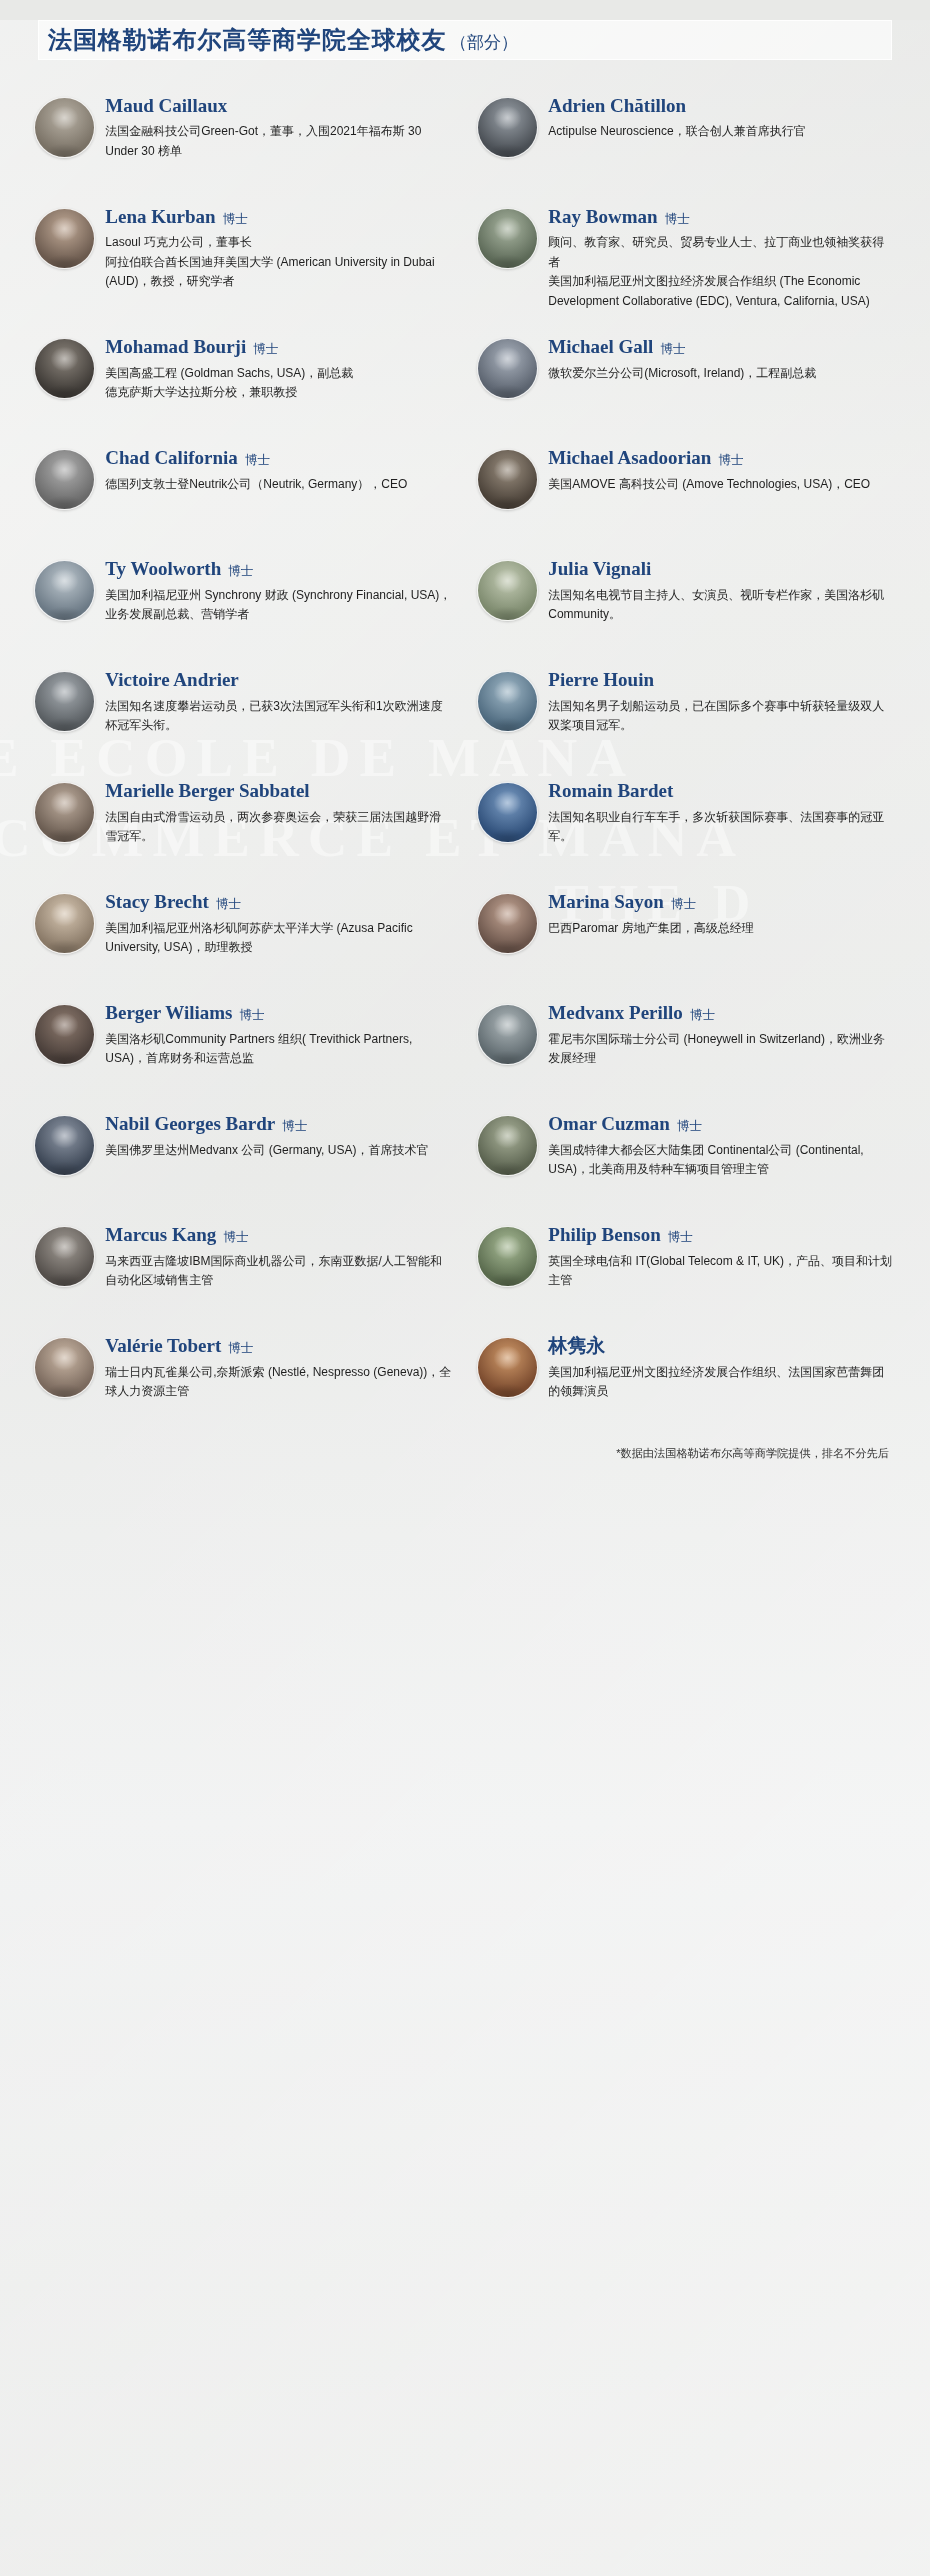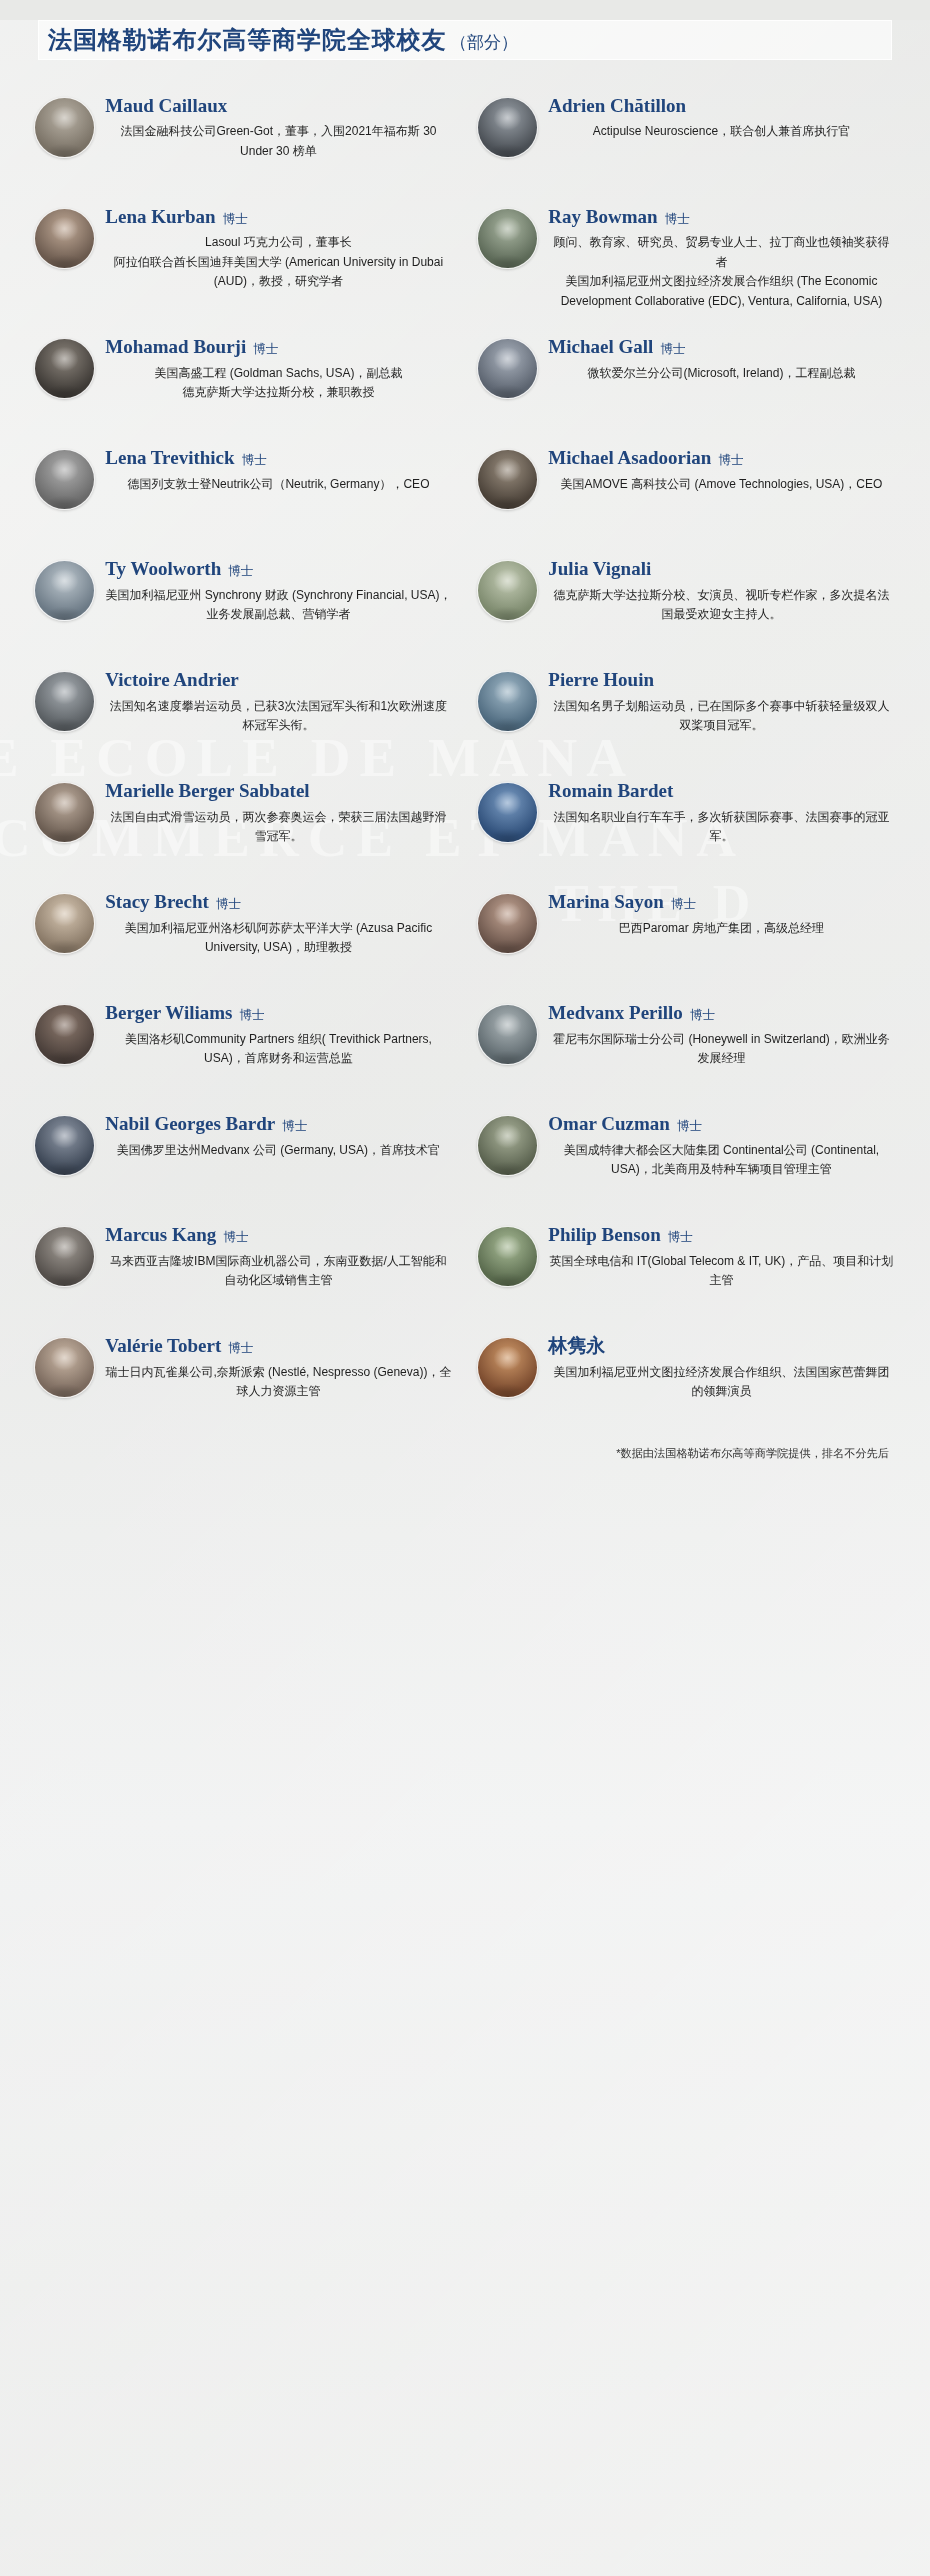--- a/index.html
+++ b/index.html
@@ -65,21 +65,20 @@
     display:grid;
     grid-template-columns:1fr 1fr;
     column-gap:16px;
     row-gap:0px;
   }
   .card{
     display:flex;
     align-items:flex-start;
     padding:12.5px 5.4px 12.5px 3.6px;
     min-height:86px;
-    text-align:center;
   }
   .avatar{
     width:59px;height:59px;border-radius:50%;
     flex:0 0 59px;
     margin-right:10.7px;
     margin-top:1.8px;
     border:1.8px solid rgba(255,255,255,0.9);
     box-shadow:0 0.9px 2.7px rgba(0,0,0,0.18);
     background-size:cover;
     background-position:center;
@@ -205,21 +204,21 @@
           </div>
           <div class="desc">微软爱尔兰分公司(Microsoft, Ireland)，工程副总裁</div>
         </div>
       </div>
       <div class="card">
         <div class="avatar" style="background: radial-gradient(circle at 50% 32%, rgb(176, 176, 176) 0%, rgb(106, 106, 106) 70%, rgb(106, 106, 106) 100%);">
           <div class="ph" style="background: radial-gradient(34% 30% at 50% 34%, rgba(255, 255, 255, 0.45), rgba(255, 255, 255, 0) 70%), radial-gradient(60% 40% at 50% 105%, rgba(0, 0, 0, 0.25), rgba(0, 0, 0, 0) 70%);"></div>
         </div>
         <div class="info">
           <div class="nameline">
-            <span class="name">Lena Trevithick</span>
+            <span class="name">Chad California</span>
             <span class="degree">博士</span>
           </div>
           <div class="desc">德国列支敦士登Neutrik公司（Neutrik, Germany），CEO</div>
         </div>
       </div>
       <div class="card">
         <div class="avatar" style="background: radial-gradient(circle at 50% 32%, rgb(155, 143, 128) 0%, rgb(75, 66, 57) 70%, rgb(75, 66, 57) 100%);">
           <div class="ph" style="background: radial-gradient(34% 30% at 50% 34%, rgba(255, 255, 255, 0.45), rgba(255, 255, 255, 0) 70%), radial-gradient(60% 40% at 50% 105%, rgba(0, 0, 0, 0.25), rgba(0, 0, 0, 0) 70%);"></div>
         </div>
         <div class="info">
@@ -243,21 +242,21 @@
         </div>
       </div>
       <div class="card">
         <div class="avatar" style="background: radial-gradient(circle at 50% 32%, rgb(195, 203, 180) 0%, rgb(125, 138, 110) 70%, rgb(125, 138, 110) 100%);">
           <div class="ph" style="background: radial-gradient(34% 30% at 50% 34%, rgba(255, 255, 255, 0.45), rgba(255, 255, 255, 0) 70%), radial-gradient(60% 40% at 50% 105%, rgba(0, 0, 0, 0.25), rgba(0, 0, 0, 0) 70%);"></div>
         </div>
         <div class="info">
           <div class="nameline">
             <span class="name">Julia Vignali</span>
           </div>
-          <div class="desc">德克萨斯大学达拉斯分校、女演员、视听专栏作家，多次提名法国最受欢迎女主持人。</div>
+          <div class="desc">法国知名电视节目主持人、女演员、视听专栏作家，美国洛杉矶Community。</div>
         </div>
       </div>
       <div class="card">
         <div class="avatar" style="background: radial-gradient(circle at 50% 32%, rgb(167, 173, 178) 0%, rgb(90, 95, 99) 70%, rgb(90, 95, 99) 100%);">
           <div class="ph" style="background: radial-gradient(34% 30% at 50% 34%, rgba(255, 255, 255, 0.45), rgba(255, 255, 255, 0) 70%), radial-gradient(60% 40% at 50% 105%, rgba(0, 0, 0, 0.25), rgba(0, 0, 0, 0) 70%);"></div>
         </div>
         <div class="info">
           <div class="nameline">
             <span class="name">Victoire Andrier</span>
           </div>

